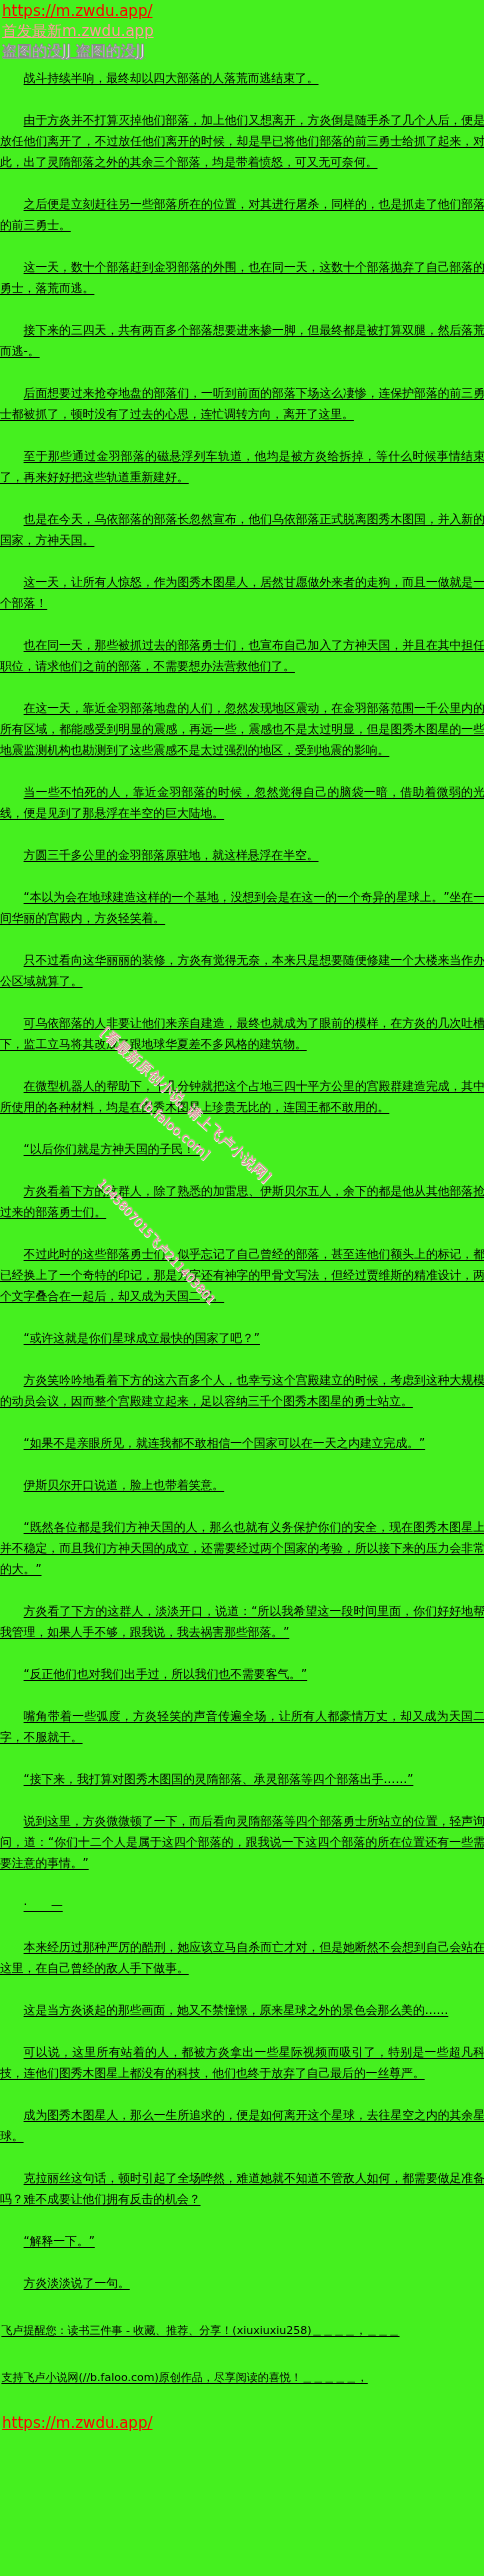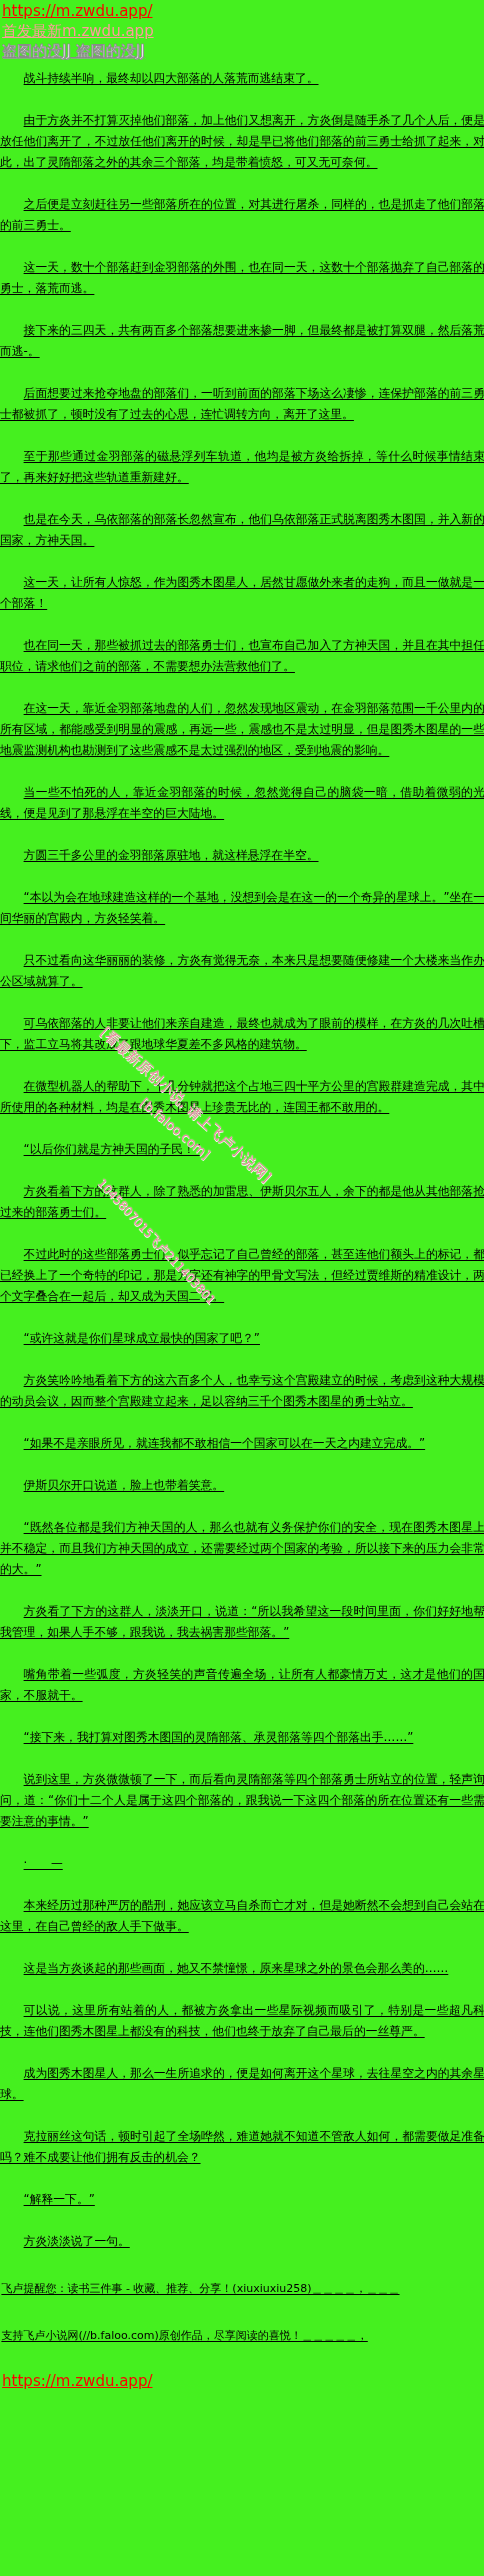--- a/index.html
+++ b/index.html
@@ -90,21 +90,22 @@
     <p>在微型机器人的帮助下，十几分钟就把这个占地三四十平方公里的宫殿群建造完成，其中所使用的各种材料，均是在图秀木图星上珍贵无比的，连国王都不敢用的。</p>
     <p>“以后你们就是方神天国的子民！”</p>
     <p>方炎看着下方的这群人，除了熟悉的加雷思、伊斯贝尔五人，余下的都是他从其他部落抢过来的部落勇士们。</p>
     <p>不过此时的这些部落勇士们，似乎忘记了自己曾经的部落，甚至连他们额头上的标记，都已经换上了一个奇特的印记，那是方字还有神字的甲骨文写法，但经过贾维斯的精准设计，两个文字叠合在一起后，却又成为天国二字。</p>
     <p>“或许这就是你们星球成立最快的国家了吧？”</p>
     <p>方炎笑吟吟地看着下方的这六百多个人，也幸亏这个宫殿建立的时候，考虑到这种大规模的动员会议，因而整个宫殿建立起来，足以容纳三千个图秀木图星的勇士站立。</p>
     <p>“如果不是亲眼所见，就连我都不敢相信一个国家可以在一天之内建立完成。”</p>
     <p>伊斯贝尔开口说道，脸上也带着笑意。</p>
     <p>“既然各位都是我们方神天国的人，那么也就有义务保护你们的安全，现在图秀木图星上并不稳定，而且我们方神天国的成立，还需要经过两个国家的考验，所以接下来的压力会非常的大。”</p>
     <p>方炎看了下方的这群人，淡淡开口，说道：“所以我希望这一段时间里面，你们好好地帮我管理，如果人手不够，跟我说，我去祸害那些部落。”</p>
-    <p>嘴角带着一些弧度，方炎轻笑的声音传遍全场，让所有人都豪情万丈，这才是他们的国家，不服就干。</p>
+    <p>“反正他们也对我们出手过，所以我们也不需要客气。”</p>
+    <p>嘴角带着一些弧度，方炎轻笑的声音传遍全场，让所有人都豪情万丈，却又成为天国二字，不服就干。</p>
     <p>“接下来，我打算对图秀木图国的灵隋部落、承灵部落等四个部落出手……”</p>
     <p>说到这里，方炎微微顿了一下，而后看向灵隋部落等四个部落勇士所站立的位置，轻声询问，道：“你们十二个人是属于这四个部落的，跟我说一下这四个部落的所在位置还有一些需要注意的事情。”</p>
     <p>·　　—</p>
     <p>本来经历过那种严厉的酷刑，她应该立马自杀而亡才对，但是她断然不会想到自己会站在这里，在自己曾经的敌人手下做事。</p>
     <p>这是当方炎谈起的那些画面，她又不禁憧憬，原来星球之外的景色会那么美的……</p>
     <p>可以说，这里所有站着的人，都被方炎拿出一些星际视频而吸引了，特别是一些超凡科技，连他们图秀木图星上都没有的科技，他们也终于放弃了自己最后的一丝尊严。</p>
     <p>成为图秀木图星人，那么一生所追求的，便是如何离开这个星球，去往星空之内的其余星球。</p>
     <p>克拉丽丝这句话，顿时引起了全场哗然，难道她就不知道不管敌人如何，都需要做足准备吗？难不成要让他们拥有反击的机会？</p>
     <p>“解释一下。”</p>
     <p>方炎淡淡说了一句。</p>

